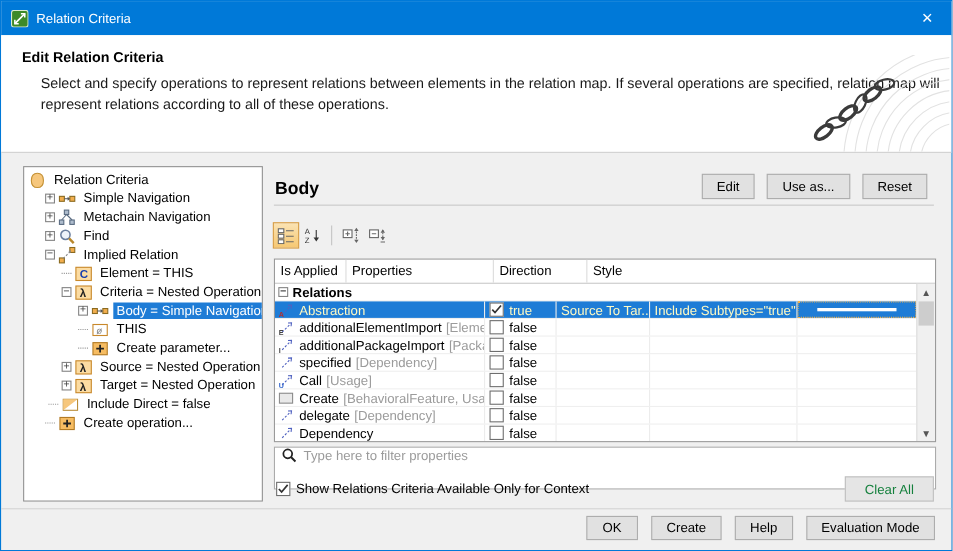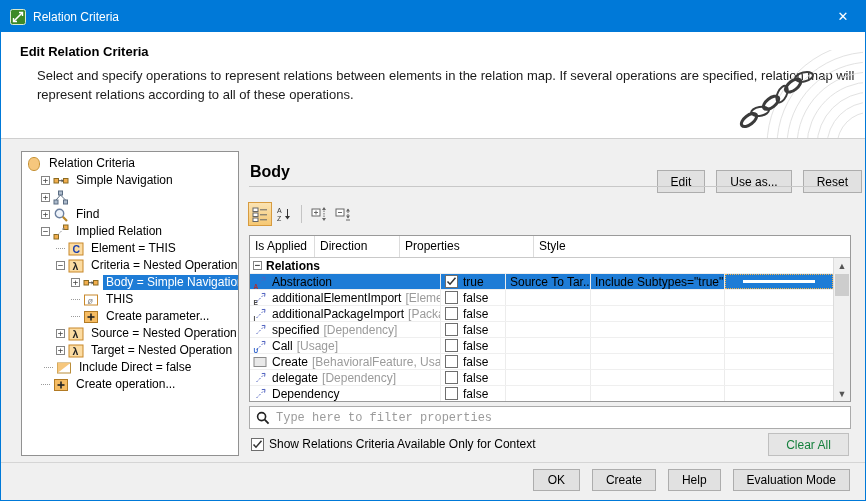--- a/index.html
+++ b/index.html
@@ -19,52 +19,52 @@
   
   .tree-panel{position:absolute;left:20px;top:150px;width:218px;height:305px;background:#fff;border:1px solid #919191;padding-top:3px;overflow:hidden;}
   .trow{display:flex;align-items:center;height:17px;white-space:nowrap;cursor:default;}
   .expander{width:9px;height:9px;border:1px solid #848484;background:#fff;font-size:9px;line-height:7px;text-align:center;color:#444;margin-right:3px;flex:none;font-family:"DejaVu Sans Mono",monospace;}
   .stub{width:9px;height:1px;border-top:1px dotted #9a9a9a;margin-right:3px;flex:none;}
   .ticon{width:16px;height:16px;margin-right:4px;flex:none;display:flex;align-items:center;justify-content:center;}
   .tlabel{padding:0 3px;line-height:15px;}
   .tlabel.sel{background:#1e7cd6;color:#fff;}
   
   .panel-title{position:absolute;left:249px;top:162px;font-weight:bold;font-size:16px;}
-  .top-btns{position:absolute;top:157px;right:3px;display:flex;gap:11px;margin-top:12px;}
+  .top-btns{position:absolute;top:157px;right:22px;display:flex;gap:11px;}
   .btn{height:23px;background:#e1e1e1;border:1px solid #adadad;font-family:"Liberation Sans",sans-serif;font-size:12px;padding:0 13px;display:flex;align-items:center;justify-content:center;cursor:pointer;color:#000;}
   .btn.disabled{color:#15803d;border-color:#bfbfbf;background:#e5e5e5;cursor:default;}
   .sep1{position:absolute;left:248px;right:16px;top:185px;border-top:1px solid #c8c8c8;}
   .toolbar{position:absolute;left:247px;top:201px;display:flex;align-items:center;height:24px;}
   .tool{width:24px;height:24px;display:flex;align-items:center;justify-content:center;cursor:pointer;}
   .tool.active{background:linear-gradient(#fbe3b3,#f6c873);border:1px solid #d79b3f;}
   .vsep{width:1px;height:18px;background:#c4c4c4;margin:0 5px;}
   
   .table{position:absolute;left:248px;top:234px;width:602px;height:167px;background:#fff;border:1px solid #9a9a9a;overflow:hidden;}
   .thead{display:flex;height:22px;border-bottom:1px solid #c9c9c9;}
   .th{padding:3px 5px;border-right:1px solid #dcdcdc;font-size:12px;white-space:nowrap;overflow:hidden;}
   .tbody{position:absolute;left:0;top:22px;right:17px;bottom:0;}
   .grow{display:flex;align-items:center;height:16px;font-weight:bold;border-bottom:1px solid #efefef;padding-left:3px;}
   .grow .expander{margin-right:4px;}
   .row{display:flex;height:16px;border-bottom:1px solid #efefef;align-items:stretch;}
   .cell{padding:0 4px;display:flex;align-items:center;border-right:1px solid #ececec;white-space:nowrap;overflow:hidden;font-size:12px;}
   .c1{width:191px;padding-left:3px;}
   .c2{width:65px;}.c3{width:85px;}.c4{width:134px;}.c5{flex:1;border-right:none;}
-  .row.rsel{background:#1e7cd6;color:#000000;}
+  .row.rsel{background:#1e7cd6;color:#fef9c3;}
   .suffix{color:#9b9b9b;margin-left:4px;}
   .ricon{width:15px;height:14px;margin-right:4px;flex:none;}
   .cb{width:13px;height:13px;background:#fff;border:1px solid #6e6e6e;margin-right:5px;flex:none;display:flex;align-items:center;justify-content:center;}
   .focus-cell{border:1px dotted #f2b24c;justify-content:center;}
   .style-line{width:72px;height:3px;background:#fff;}
   
   .scrollbar{position:absolute;top:22px;right:0;bottom:0;width:17px;background:#f0f0f0;border-left:1px solid #dcdcdc;}
   .sb-arrow{height:15px;display:flex;align-items:center;justify-content:center;color:#555;font-size:9px;}
   .sb-arrow.down{position:absolute;bottom:0;left:0;right:0;}
   .sb-thumb{position:absolute;top:16px;left:1px;width:14px;height:22px;background:#cdcdcd;}
   
-  .filter{position:absolute;left:248px;top:405px;width:602px;height:23px;background:#fff;border:1px solid #ababab;display:flex;align-items:center;padding:0 6px;font-family:Liberation Mono, monospace;}
+  .filter{position:absolute;left:248px;top:405px;width:602px;height:39px;background:#fff;border:1px solid #ababab;display:flex;align-items:flex-start;padding:0 6px;}
   .filter .ph{color:#9b9b9b;margin-left:6px;}
   
   .show-row{position:absolute;left:250px;top:436px;display:flex;align-items:center;}
   .clear-all{position:absolute;right:16px;top:432px;width:81px;}
   .sep2{position:absolute;left:0;right:0;top:461px;border-top:1px solid #d5d5d5;}
   .bottom-btns{position:absolute;right:15px;top:468px;display:flex;gap:12px;}
   .bottom-btns .btn{height:22px;}
   svg text{font-family:"Liberation Sans",sans-serif;}
 </style>
 </head>
@@ -138,20 +138,21 @@
         <span class="expander">+</span>
         <span class="ticon">
           <svg width="16" height="16" viewBox="0 0 16 16">
             <rect x="5.5" y="1" width="4" height="4" fill="#aebccd" stroke="#5a6c82"></rect>
             <rect x="1" y="10" width="4" height="4" fill="#aebccd" stroke="#5a6c82"></rect>
             <rect x="10.5" y="10" width="4" height="4" fill="#aebccd" stroke="#5a6c82"></rect>
             <line x1="7.5" y1="5" x2="3" y2="10" stroke="#5a6c82"></line>
             <line x1="7.5" y1="5" x2="12.5" y2="10" stroke="#5a6c82"></line>
           </svg>
         </span>
+        <span class="tlabel">Metachain Navigation</span>
       </div>
       <div class="trow" style="padding-left: 19px;">
         <span class="expander">+</span>
         <span class="ticon">
           <svg width="16" height="16" viewBox="0 0 16 16">
             <circle cx="6.5" cy="6.5" r="4.2" fill="#eef3fa" stroke="#6b7f9e" stroke-width="1.4"></circle>
             <line x1="9.8" y1="9.8" x2="14" y2="14" stroke="#b8872b" stroke-width="2.2"></line>
           </svg>
         </span>
         <span class="tlabel">Find</span>
@@ -310,22 +311,22 @@
           <path d="M11,5.5 L13,2.5 L15,5.5 Z" fill="#666"></path>
           <path d="M11,9.5 L13,12.5 L15,9.5 Z" fill="#666"></path>
           <line x1="11" y1="14" x2="15" y2="14" stroke="#666"></line>
         </svg>
     </span>
   </div>
 
   <div class="table">
     <div class="thead">
       <div class="th c2">Is Applied</div>
+      <div class="th c4">Properties</div>
       <div class="th c3">Direction</div>
-      <div class="th c4">Properties</div>
       <div class="th c5">Style</div>
     </div>
     <div class="tbody" id="tbody">
         <div class="grow">
           <span class="expander">−</span>
           <span>Relations</span>
         </div>
         <div class="row rsel">
           <div class="cell c1">
             <span class="ricon"><svg width="15" height="14" viewBox="0 0 15 14">

